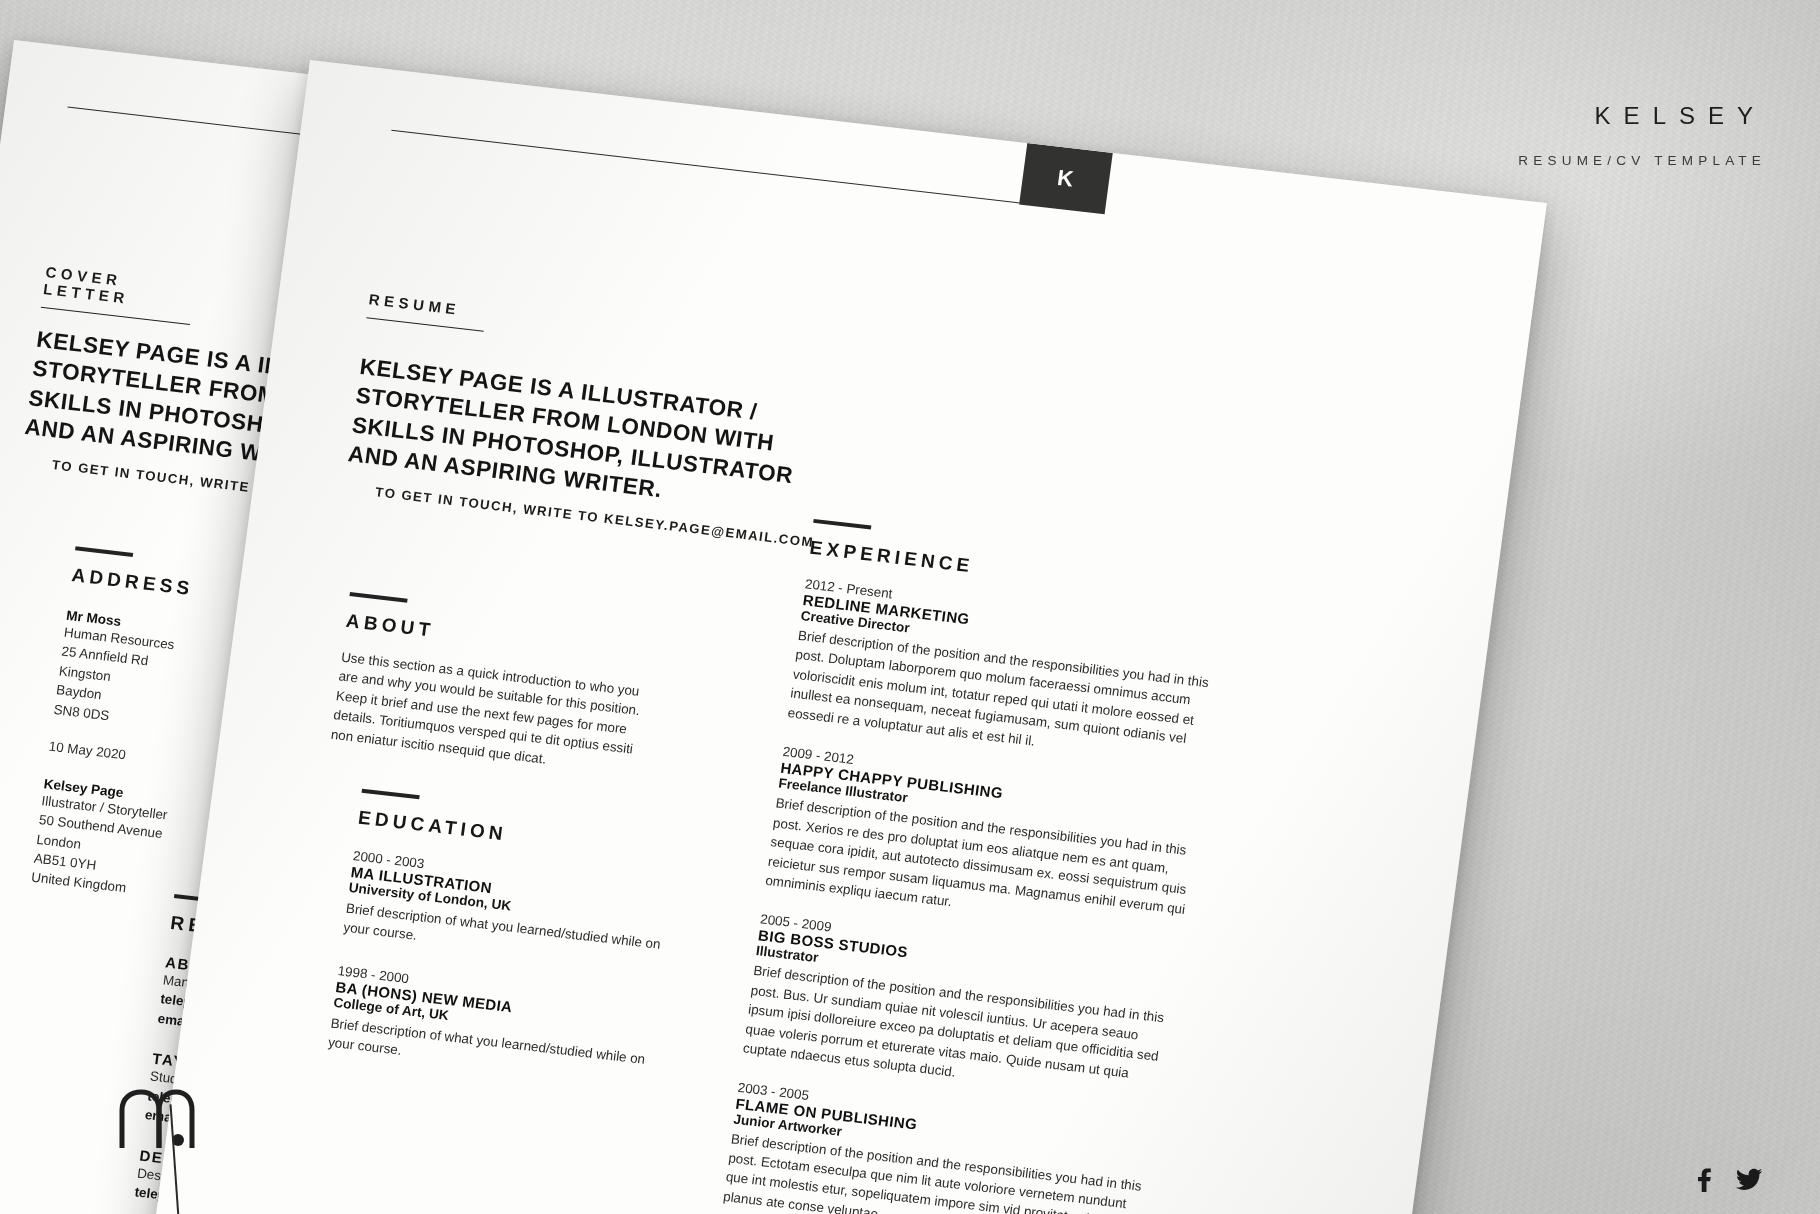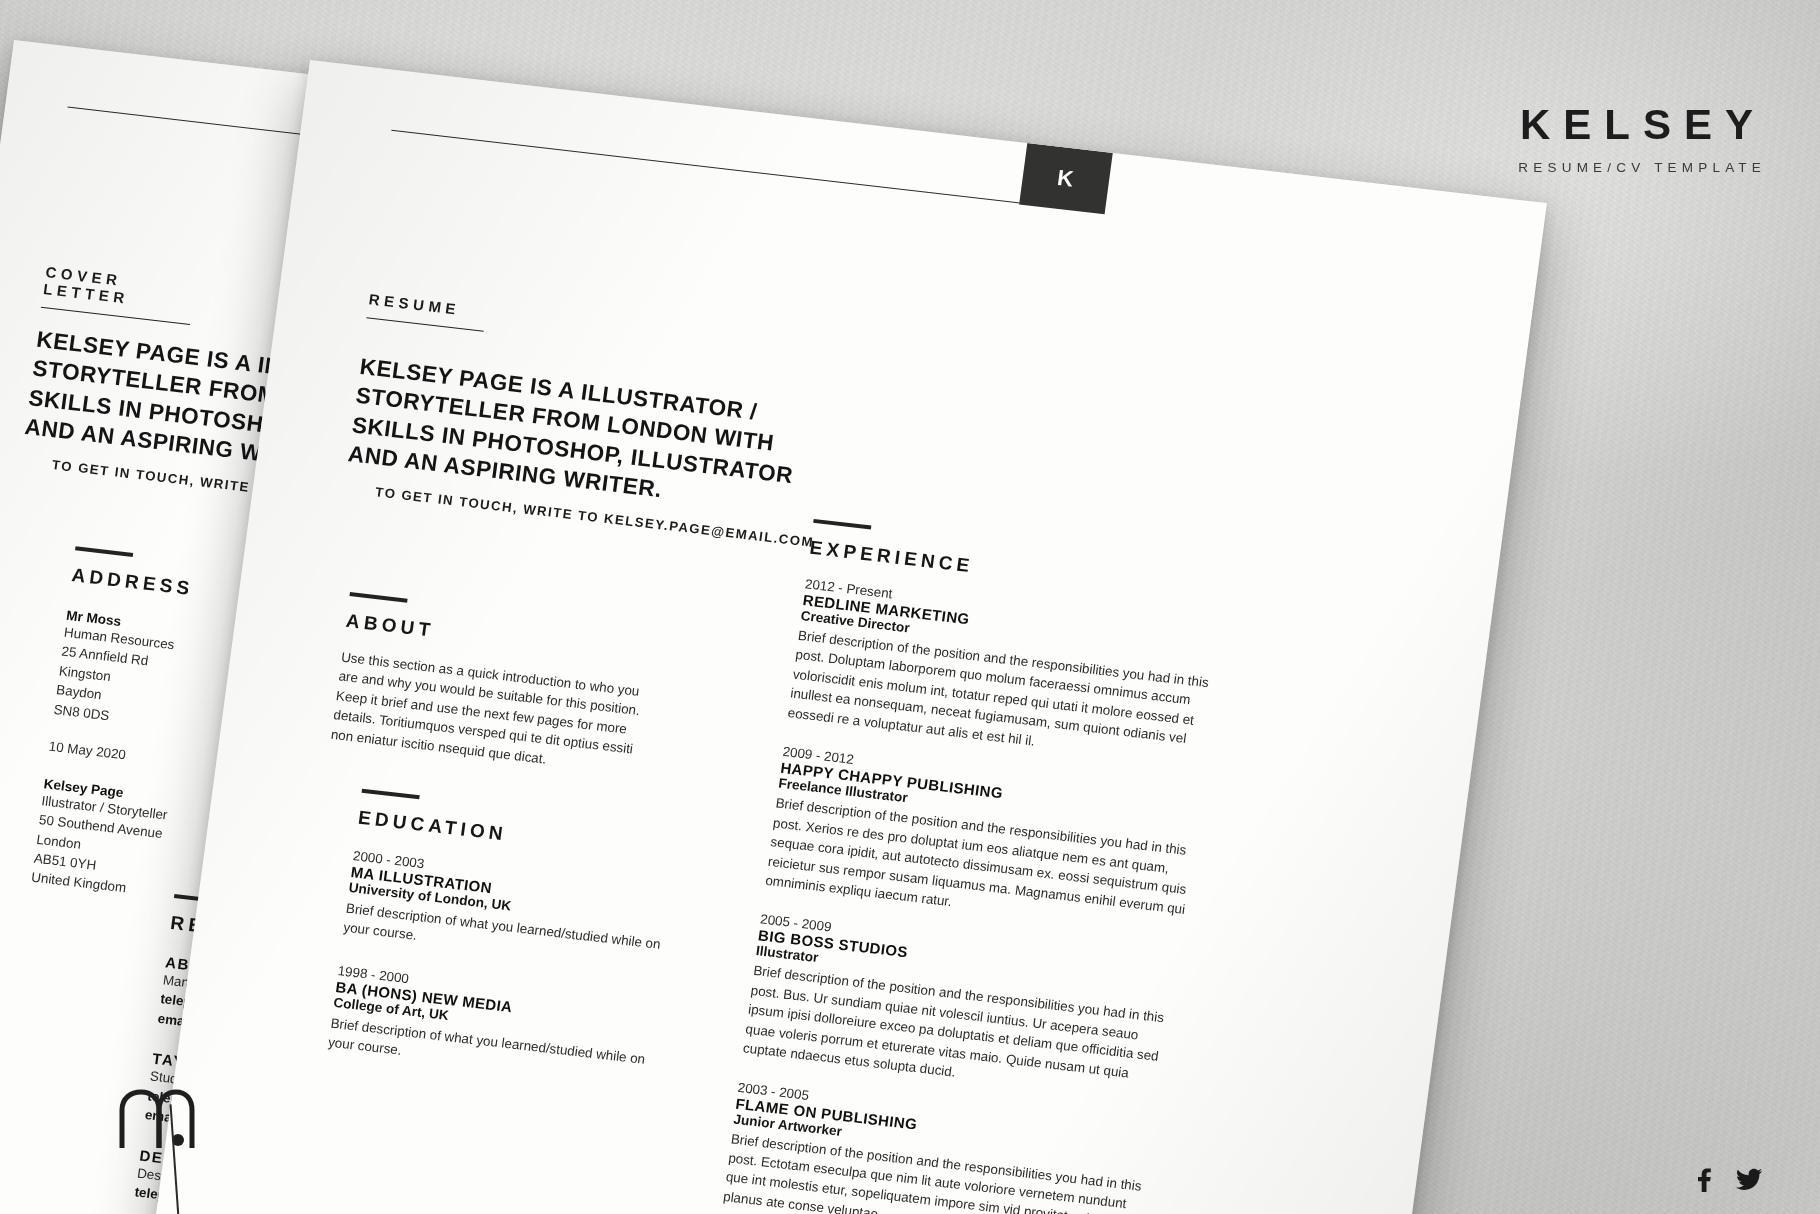--- a/index.html
+++ b/index.html
@@ -28,24 +28,24 @@
     mix-blend-mode:multiply;
   }
   .vignette{
     position:absolute;inset:0;
     background:radial-gradient(1200px 900px at 50% 45%, rgba(0,0,0,0) 45%, rgba(0,0,0,.10) 100%);
   }
 
   
   .brand{position:absolute;right:54px;top:104px;text-align:right;}
   .brand .name{
-    font-size:42px;letter-spacing:13px;font-weight:700;color:#1d1d1d;line-height:1;
+    font-size:24px;letter-spacing:13px;font-weight:400;color:#1d1d1d;line-height:1;
   }
   .brand .sub{
-    margin-top:14px;font-size:13.5px;letter-spacing:5.2px;color:#3a3a3a;font-weight:400;
+    margin-top:25px;font-size:13.5px;letter-spacing:5.2px;color:#3a3a3a;font-weight:400;
   }
 
   
   .logo-wrap{position:absolute;left:118px;bottom:62px;display:flex;align-items:flex-end;gap:26px;}
   .logo-mark{width:78px;height:64px;}
   .logo-rule{width:2px;height:150px;background:#2b2b2b;position:absolute;left:180px;bottom:-40px;transform:rotate(-4deg);transform-origin:bottom center;}
 
   
   .social{position:absolute;right:58px;bottom:22px;display:flex;gap:22px;align-items:center;}
   .social svg{display:block;}

